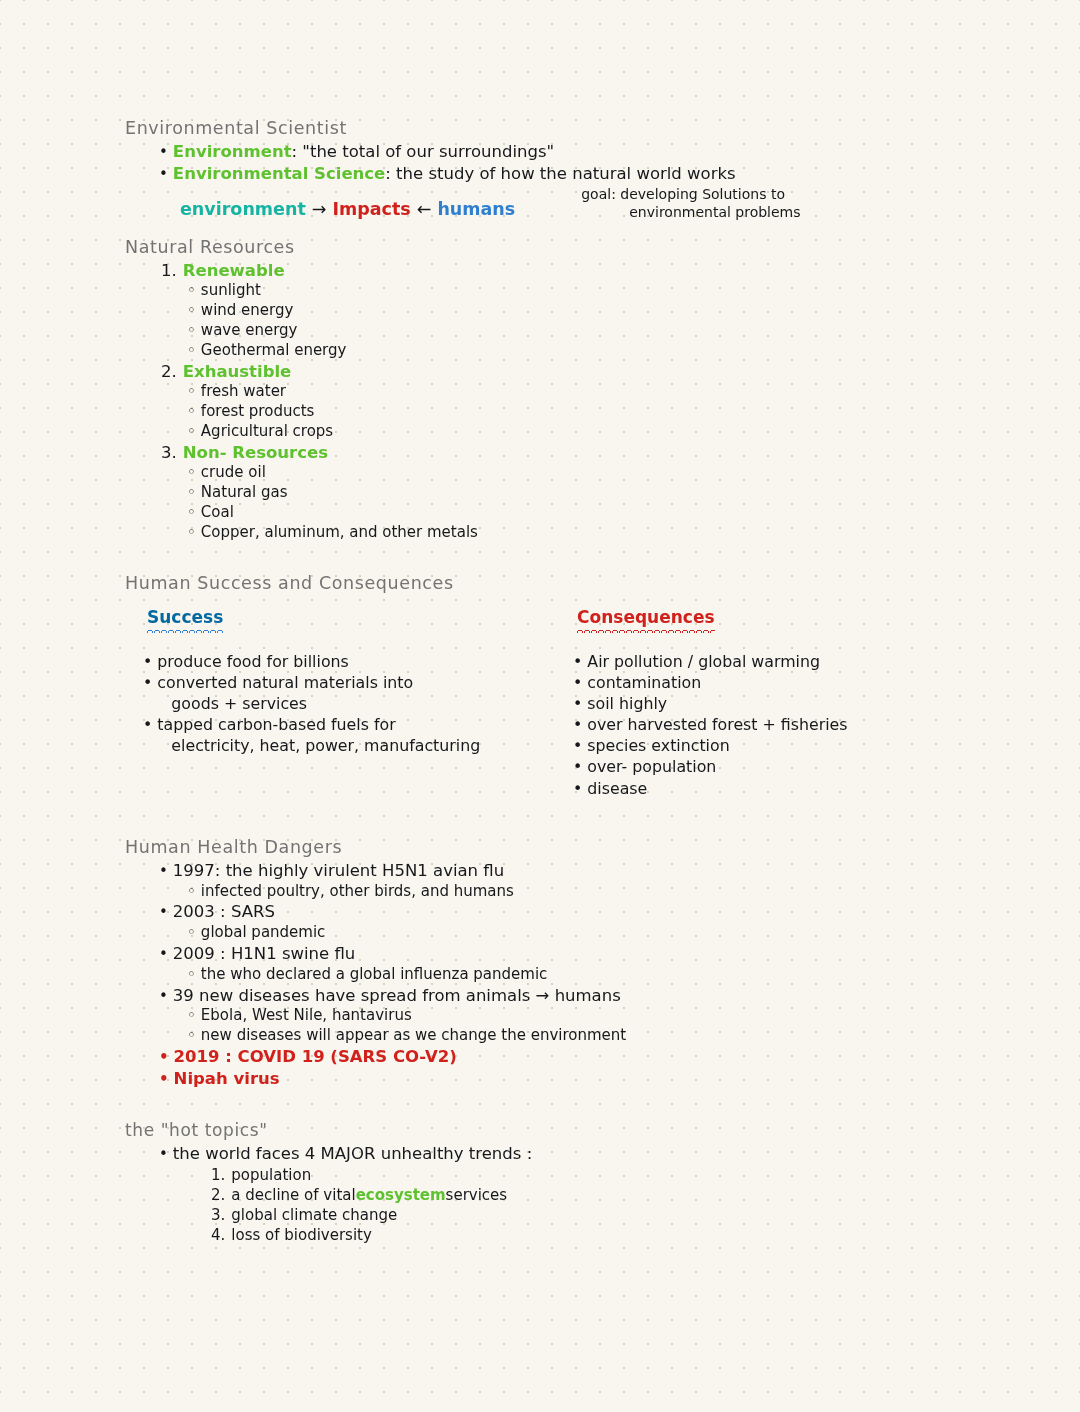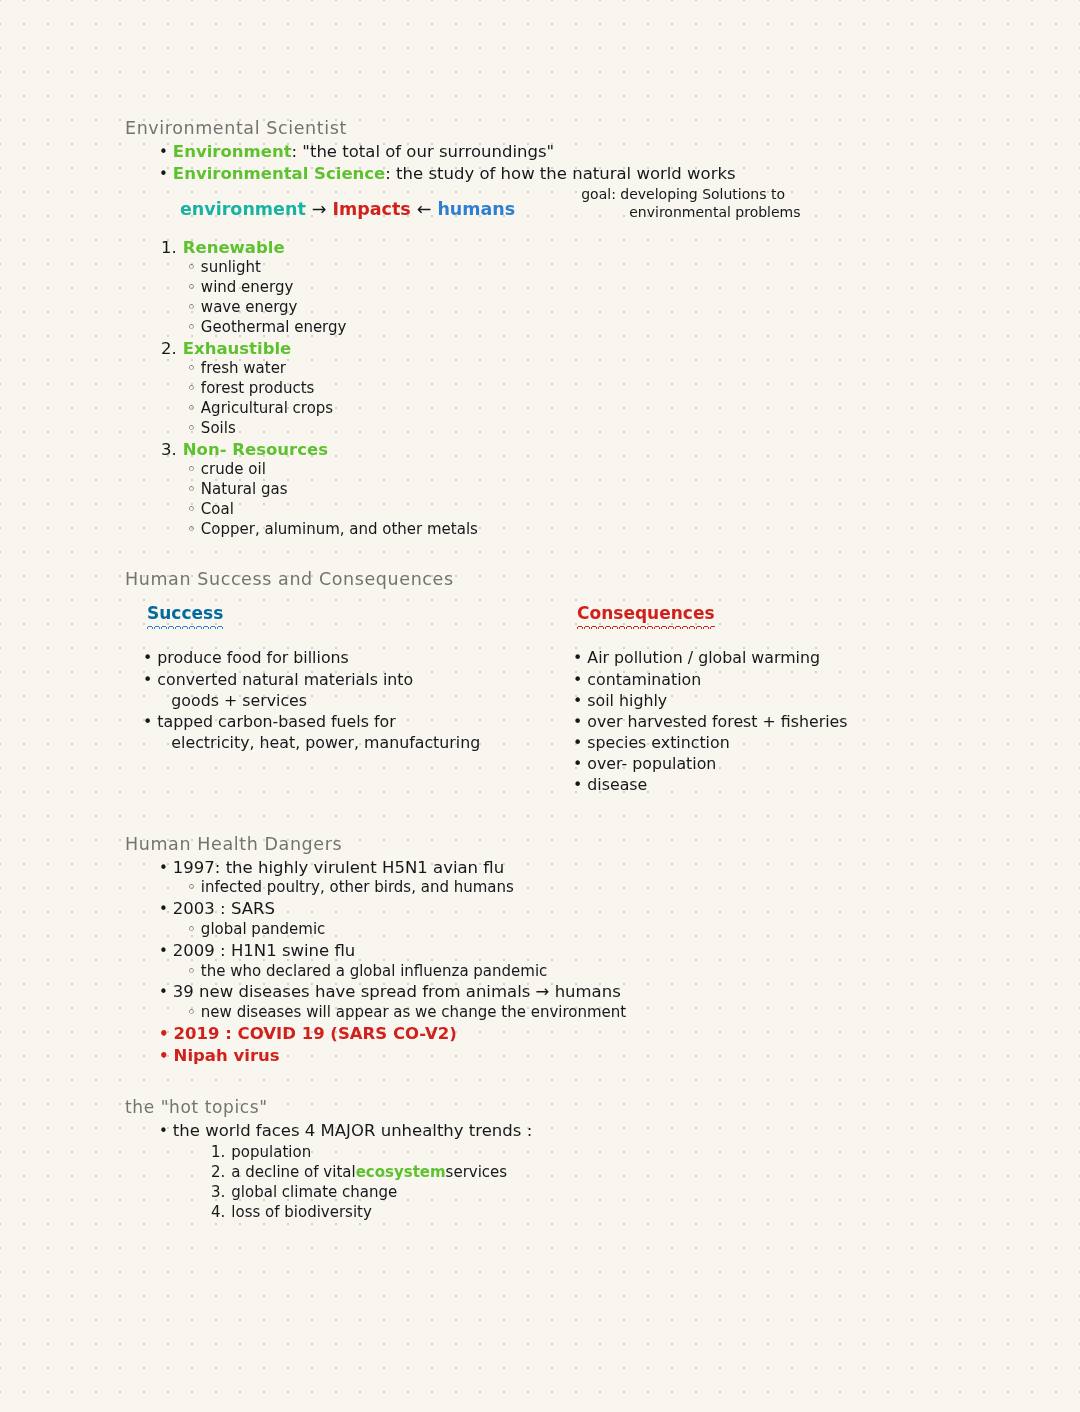--- a/index.html
+++ b/index.html
@@ -158,20 +158,21 @@
           <span class="seg blue b">humans</span>
         </div>
         <div class="goal">
           <span>goal: developing Solutions to</span>
           <span class="ind">environmental problems</span>
         </div>
       </div>
     </div>
 
     <div class="sec" style="margin-top:6px;">
+      <div class="heading">Natural Resources</div>
 
       <div class="row num">
         <span class="ink" style="margin-right:6px;">1.</span>
         <span class="lgreen b">Renewable</span>
       </div>
       <div class="row l2 bullet-ring">
           <span>sunlight</span>
         </div>
       <div class="row l2 bullet-ring">
           <span>wind energy</span>
@@ -188,23 +189,20 @@
         <span class="lgreen b">Exhaustible</span>
       </div>
       <div class="row l2 bullet-ring">
           <span>fresh water</span>
         </div>
       <div class="row l2 bullet-ring">
           <span>forest products</span>
         </div>
       <div class="row l2 bullet-ring">
           <span>Agricultural crops</span>
-        </div>
-      <div class="row l2 bullet-ring">
-          <span>Soils</span>
         </div>
 
       <div class="row num">
         <span class="ink" style="margin-right:6px;">3.</span>
         <span class="lgreen b">Non- Resources</span>
       </div>
       <div class="row l2 bullet-ring">
           <span>crude oil</span>
         </div>
       <div class="row l2 bullet-ring">
@@ -306,20 +304,23 @@
       <div class="row l1 bullet-dot">
           <span>2009 : H1N1 swine flu</span>
         </div>
       <div class="row l2 bullet-ring">
           <span>the who declared a global influenza pandemic</span>
         </div>
       <div class="row l1 bullet-dot">
           <span>39 new diseases have spread from animals → humans</span>
         </div>
       <div class="row l2 bullet-ring">
+          <span>Ebola, West Nile, hantavirus</span>
+        </div>
+      <div class="row l2 bullet-ring">
           <span>new diseases will appear as we change the environment</span>
         </div>
       <div class="row l1 bullet-dot red b">
           <span>2019 : COVID 19 (SARS CO-V2)</span>
         </div>
       <div class="row l1 bullet-dot red b">
           <span>Nipah virus</span>
         </div>
     </div>
 

